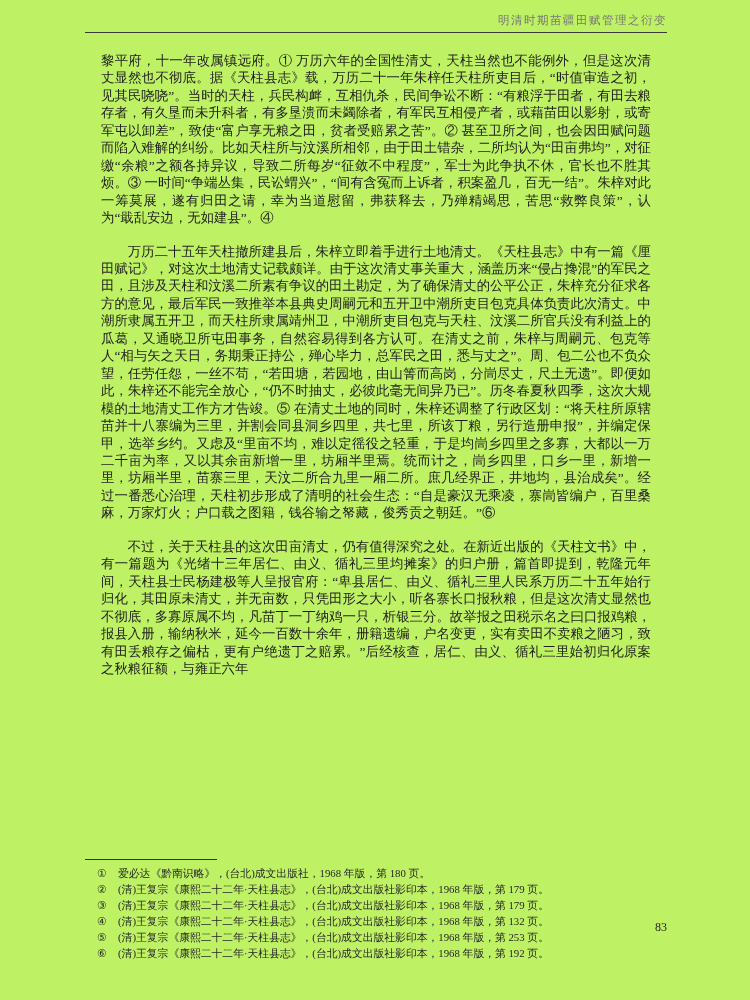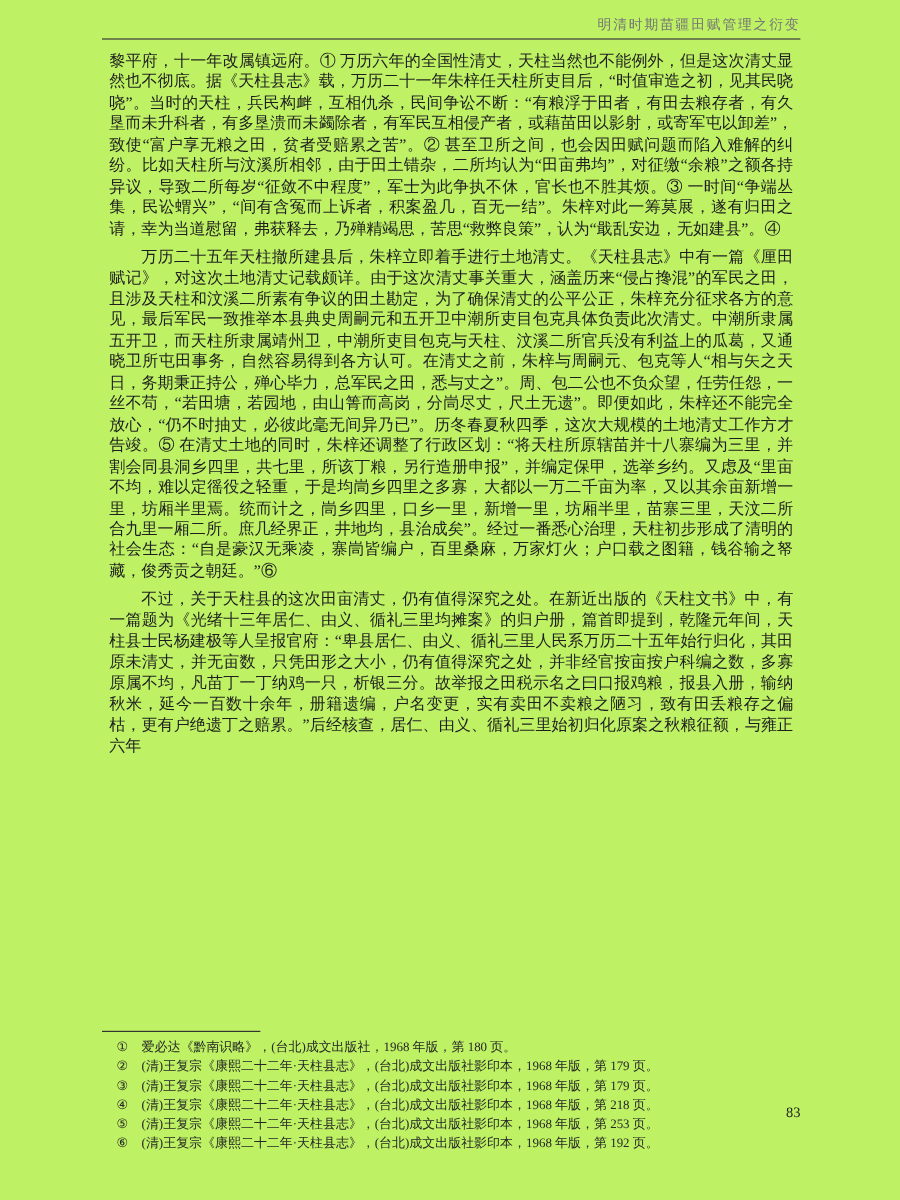--- a/index.html
+++ b/index.html
@@ -20,21 +20,21 @@
     letter-spacing:1.5px;
   }
   .header-rule {
     position:absolute; top:32px; left:85px; right:83px;
     border-top:1.2px solid #3a3a3a;
   }
   .content {
     position:absolute; top:36px; left:85px; width:582px;
   }
   .para {
-    margin:6px;
+    margin:16px;
     font-size:13.4px;
     line-height:17.45px;
     text-align:justify;
     text-justify:inter-ideograph;
     word-break:break-all;
   }
   .para.indent { text-indent:2em; }
   .footnote-rule {
     position:absolute; top:859px; left:85px; width:132px;
     border-top:1.2px solid #333;
@@ -60,41 +60,41 @@
 
 <div class="page">
 
   <div class="running-header">明清时期苗疆田赋管理之衍变</div>
 
   <div class="header-rule"></div>
 
   <div class="content">
       <p class="para">黎平府，十一年改属镇远府。① 万历六年的全国性清丈，天柱当然也不能例外，但是这次清丈显然也不彻底。据《天柱县志》载，万历二十一年朱梓任天柱所吏目后，“时值审造之初，见其民哓哓”。当时的天柱，兵民构衅，互相仇杀，民间争讼不断：“有粮浮于田者，有田去粮存者，有久垦而未升科者，有多垦溃而未蠲除者，有军民互相侵产者，或藉苗田以影射，或寄军屯以卸差”，致使“富户享无粮之田，贫者受赔累之苦”。② 甚至卫所之间，也会因田赋问题而陷入难解的纠纷。比如天柱所与汶溪所相邻，由于田土错杂，二所均认为“田亩弗均”，对征缴“余粮”之额各持异议，导致二所每岁“征敛不中程度”，军士为此争执不休，官长也不胜其烦。③ 一时间“争端丛集，民讼蝟兴”，“间有含冤而上诉者，积案盈几，百无一结”。朱梓对此一筹莫展，遂有归田之请，幸为当道慰留，弗获释去，乃殚精竭思，苦思“救弊良策”，认为“戢乱安边，无如建县”。④</p>
       <p class="para indent">万历二十五年天柱撤所建县后，朱梓立即着手进行土地清丈。《天柱县志》中有一篇《厘田赋记》，对这次土地清丈记载颇详。由于这次清丈事关重大，涵盖历来“侵占搀混”的军民之田，且涉及天柱和汶溪二所素有争议的田土勘定，为了确保清丈的公平公正，朱梓充分征求各方的意见，最后军民一致推举本县典史周嗣元和五开卫中潮所吏目包克具体负责此次清丈。中潮所隶属五开卫，而天柱所隶属靖州卫，中潮所吏目包克与天柱、汶溪二所官兵没有利益上的瓜葛，又通晓卫所屯田事务，自然容易得到各方认可。在清丈之前，朱梓与周嗣元、包克等人“相与矢之天日，务期秉正持公，殚心毕力，总军民之田，悉与丈之”。周、包二公也不负众望，任劳任怨，一丝不苟，“若田塘，若园地，由山箐而高岗，分峝尽丈，尺土无遗”。即便如此，朱梓还不能完全放心，“仍不时抽丈，必彼此毫无间异乃已”。历冬春夏秋四季，这次大规模的土地清丈工作方才告竣。⑤ 在清丈土地的同时，朱梓还调整了行政区划：“将天柱所原辖苗并十八寨编为三里，并割会同县洞乡四里，共七里，所该丁粮，另行造册申报”，并编定保甲，选举乡约。又虑及“里亩不均，难以定徭役之轻重，于是均峝乡四里之多寡，大都以一万二千亩为率，又以其余亩新增一里，坊厢半里焉。统而计之，峝乡四里，口乡一里，新增一里，坊厢半里，苗寨三里，天汶二所合九里一厢二所。庶几经界正，井地均，县治成矣”。经过一番悉心治理，天柱初步形成了清明的社会生态：“自是豪汉无乘凌，寨峝皆编户，百里桑麻，万家灯火；户口载之图籍，钱谷输之帑藏，俊秀贡之朝廷。”⑥</p>
-      <p class="para indent">不过，关于天柱县的这次田亩清丈，仍有值得深究之处。在新近出版的《天柱文书》中，有一篇题为《光绪十三年居仁、由义、循礼三里均摊案》的归户册，篇首即提到，乾隆元年间，天柱县士民杨建极等人呈报官府：“卑县居仁、由义、循礼三里人民系万历二十五年始行归化，其田原未清丈，并无亩数，只凭田形之大小，仍有值得深究之处，并非经官按亩按户科编之数，多寡原属不均，凡苗丁一丁纳鸡一只，析银三分。故举报之田税示名之曰口报鸡粮，报县入册，输纳秋米，延今一百数十余年，册籍遗编，户名变更，实有卖田不卖粮之陋习，致有田丢粮存之偏枯，更有户绝遗丁之赔累。”后经核查，居仁、由义、循礼三里始初归化原案之秋粮征额，与雍正六年</p>
+      <p class="para indent">不过，关于天柱县的这次田亩清丈，仍有值得深究之处。在新近出版的《天柱文书》中，有一篇题为《光绪十三年居仁、由义、循礼三里均摊案》的归户册，篇首即提到，乾隆元年间，天柱县士民杨建极等人呈报官府：“卑县居仁、由义、循礼三里人民系万历二十五年始行归化，其田原未清丈，并无亩数，只凭田形之大小，听各寨长口报秋粮，但是这次清丈显然也不彻底，多寡原属不均，凡苗丁一丁纳鸡一只，析银三分。故举报之田税示名之曰口报鸡粮，报县入册，输纳秋米，延今一百数十余年，册籍遗编，户名变更，实有卖田不卖粮之陋习，致有田丢粮存之偏枯，更有户绝遗丁之赔累。”后经核查，居仁、由义、循礼三里始初归化原案之秋粮征额，与雍正六年</p>
     </div>
 
   <div class="footnote-rule"></div>
 
   <div class="footnotes">
       <div class="footnote">
         <span class="fn-marker">①</span>
         <span class="fn-text">爱必达《黔南识略》，(台北)成文出版社，1968 年版，第 180 页。</span>
       </div>
       <div class="footnote">
         <span class="fn-marker">②</span>
         <span class="fn-text">(清)王复宗《康熙二十二年·天柱县志》，(台北)成文出版社影印本，1968 年版，第 179 页。</span>
       </div>
       <div class="footnote">
         <span class="fn-marker">③</span>
         <span class="fn-text">(清)王复宗《康熙二十二年·天柱县志》，(台北)成文出版社影印本，1968 年版，第 179 页。</span>
       </div>
       <div class="footnote">
         <span class="fn-marker">④</span>
-        <span class="fn-text">(清)王复宗《康熙二十二年·天柱县志》，(台北)成文出版社影印本，1968 年版，第 218 页。</span>
+        <span class="fn-text">(清)王复宗《康熙二十二年·天柱县志》，(台北)成文出版社影印本，1968 年版，第 132 页。</span>
       </div>
       <div class="footnote">
         <span class="fn-marker">⑤</span>
         <span class="fn-text">(清)王复宗《康熙二十二年·天柱县志》，(台北)成文出版社影印本，1968 年版，第 253 页。</span>
       </div>
       <div class="footnote">
         <span class="fn-marker">⑥</span>
         <span class="fn-text">(清)王复宗《康熙二十二年·天柱县志》，(台北)成文出版社影印本，1968 年版，第 192 页。</span>
       </div>
     </div>

